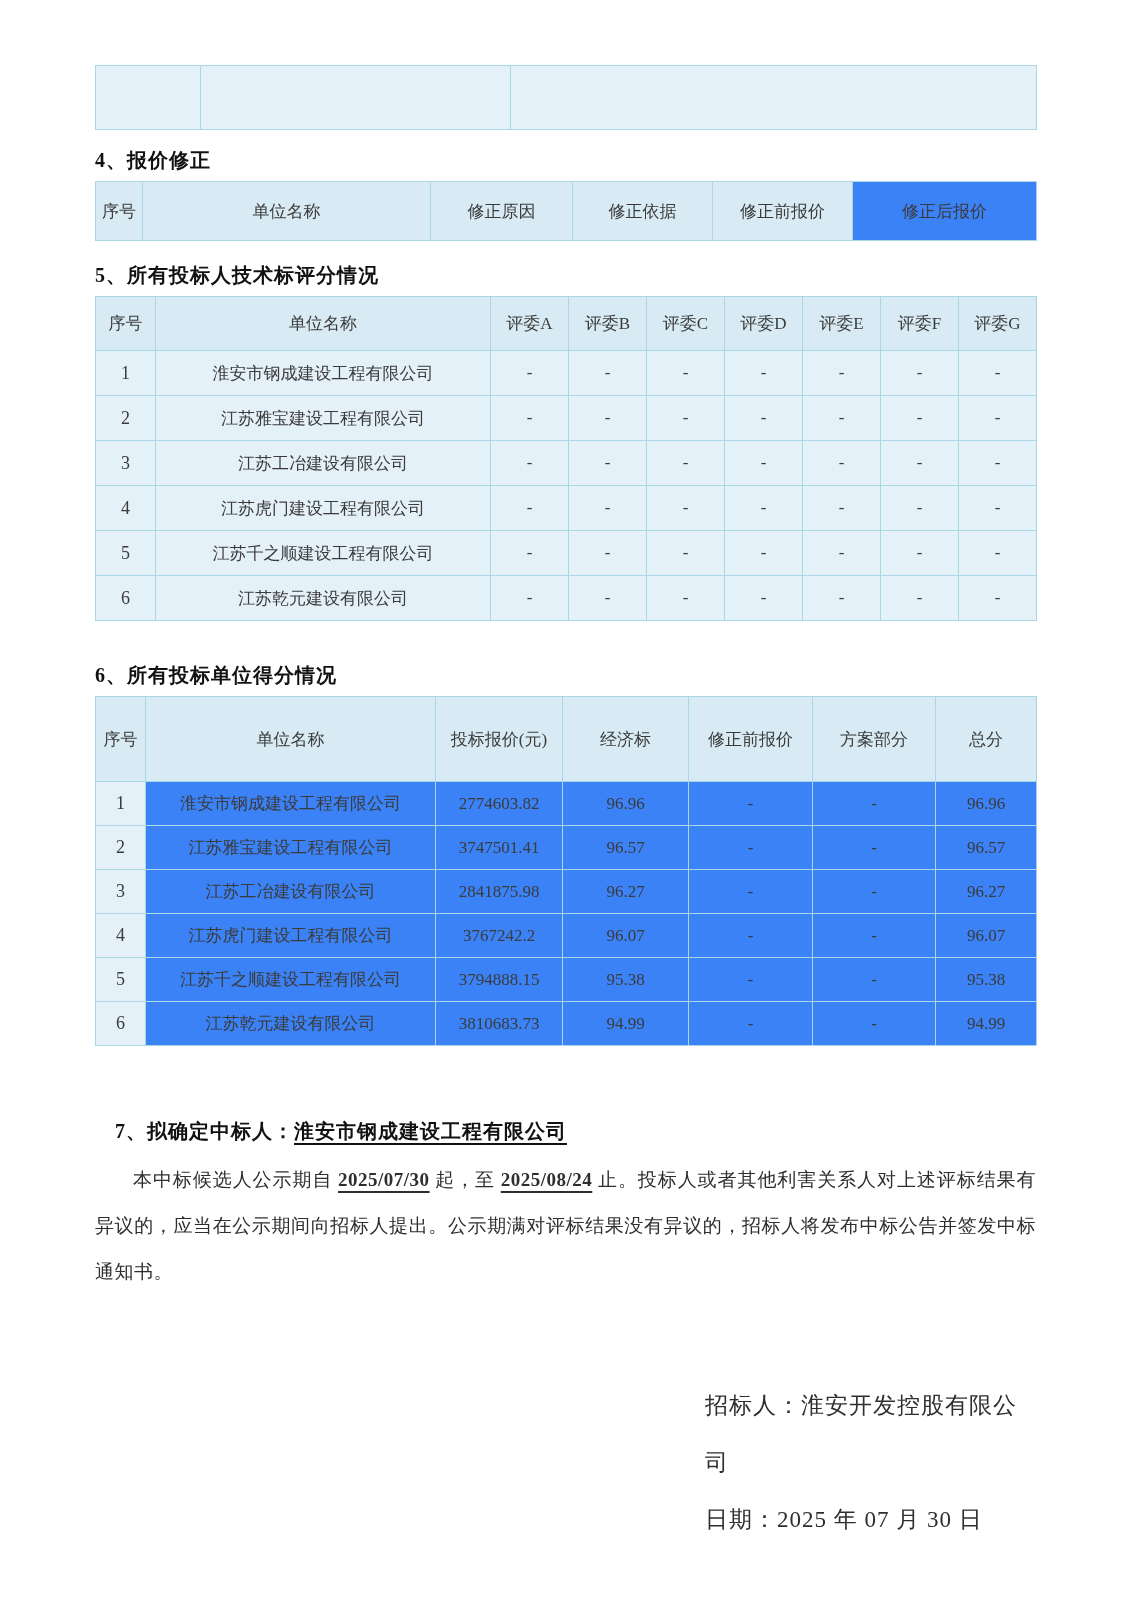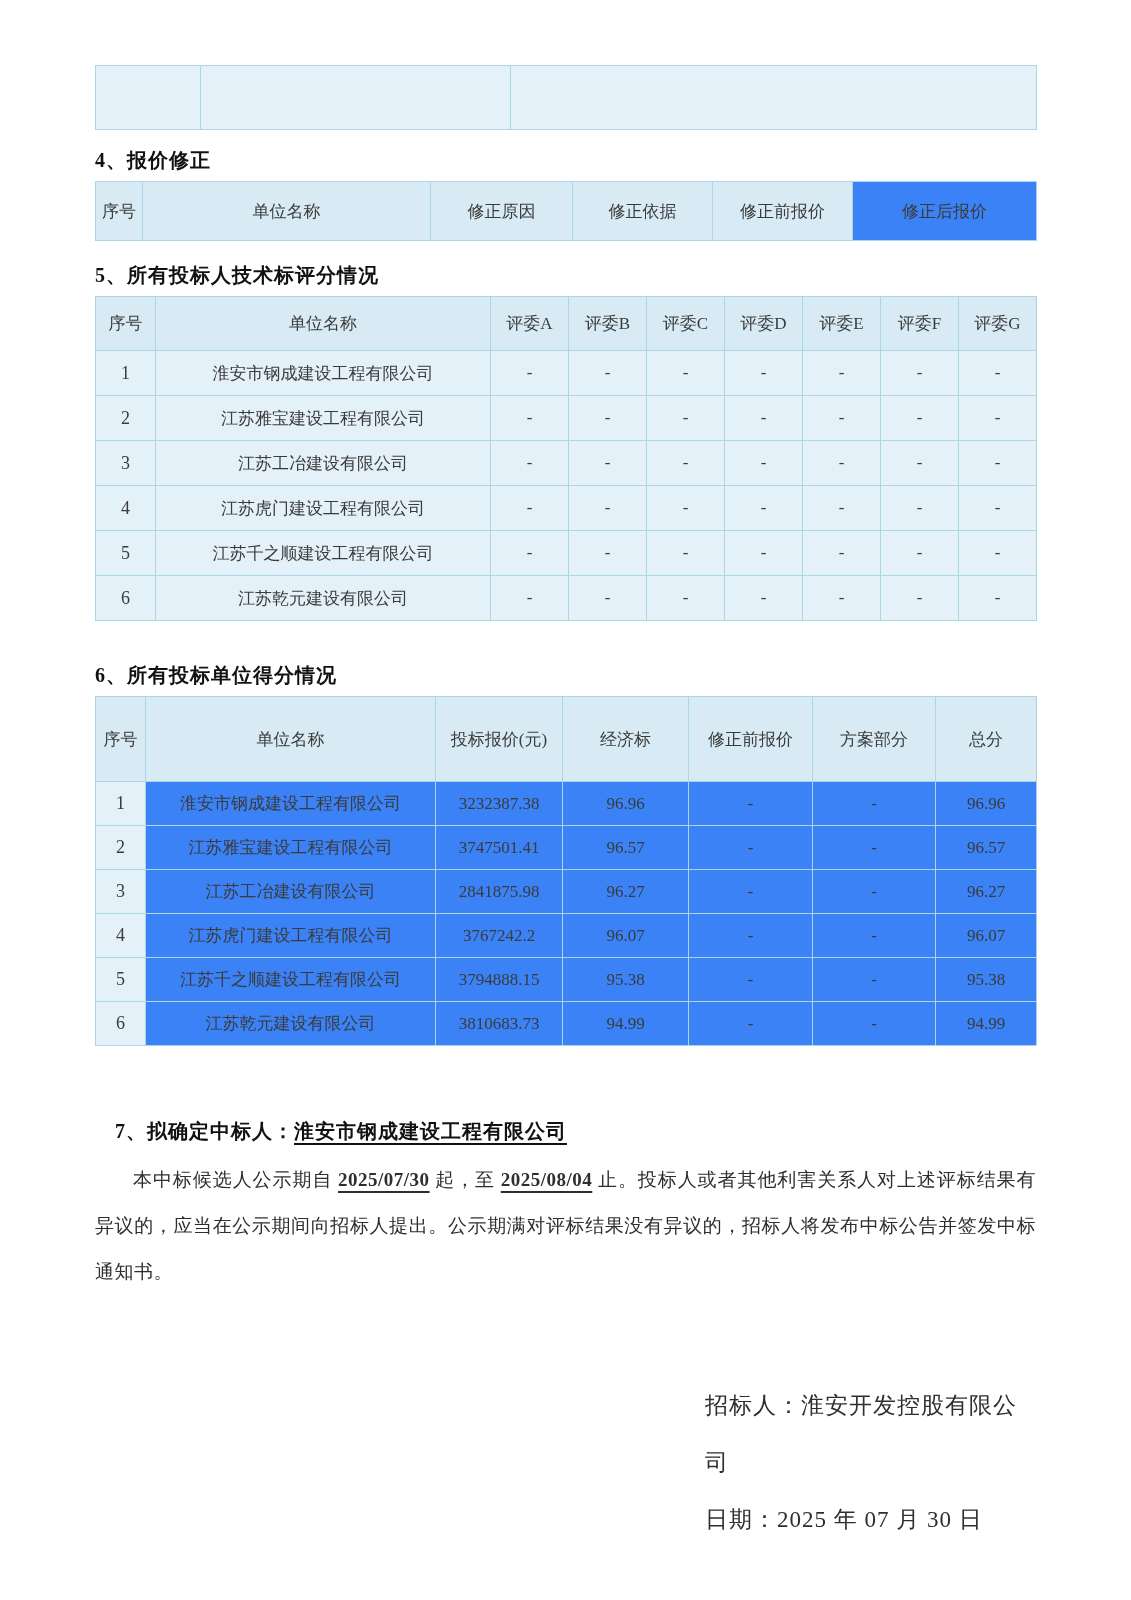--- a/index.html
+++ b/index.html
@@ -214,21 +214,21 @@
       <th class="fill-h">单位名称</th>
       <th class="fill-h">投标报价(元)</th>
       <th class="fill-h">经济标</th>
       <th class="fill-h">修正前报价</th>
       <th class="fill-h">方案部分</th>
       <th class="fill-h">总分</th>
     </tr>
     <tr>
       <td class="fill-r num">1</td>
       <td class="fill-w">淮安市钢成建设工程有限公司</td>
-      <td class="fill-w">3232387.38</td>
+      <td class="fill-w">2774603.82</td>
       <td class="fill-w">96.96</td>
       <td class="fill-w">-</td>
       <td class="fill-w">-</td>
       <td class="fill-w">96.96</td>
     </tr>
     <tr>
       <td class="fill-r num">2</td>
       <td class="fill-w">江苏雅宝建设工程有限公司</td>
       <td class="fill-w">3747501.41</td>
       <td class="fill-w">96.57</td>
@@ -270,20 +270,20 @@
       <td class="fill-w">94.99</td>
       <td class="fill-w">-</td>
       <td class="fill-w">-</td>
       <td class="fill-w">94.99</td>
     </tr>
   </tbody>
     </table>
 
   <div class="sec7"><span>7、拟确定中标人：</span><span class="winner">淮安市钢成建设工程有限公司</span></div>
 
-  <p class="notice"><span>本中标候选人公示期自 </span><b>2025/07/30</b><span> 起，至 </span><b>2025/08/04</b><span> 止。投标人或者其他利害关系人对上述评标结果有异议的，应当在公示期间向招标人提出。公示期满对评标结果没有异议的，招标人将发布中标公告并签发中标通知书。</span></p>
+  <p class="notice"><span>本中标候选人公示期自 </span><b>2025/07/30</b><span> 起，至 </span><b>2025/08/24</b><span> 止。投标人或者其他利害关系人对上述评标结果有异议的，应当在公示期间向招标人提出。公示期满对评标结果没有异议的，招标人将发布中标公告并签发中标通知书。</span></p>
 
   <div class="footer">
     <div>招标人：淮安开发控股有限公司</div>
     <div>日期：2025 年 07 月 30 日</div>
   </div>
 
 </div>
 
 </body></html>

